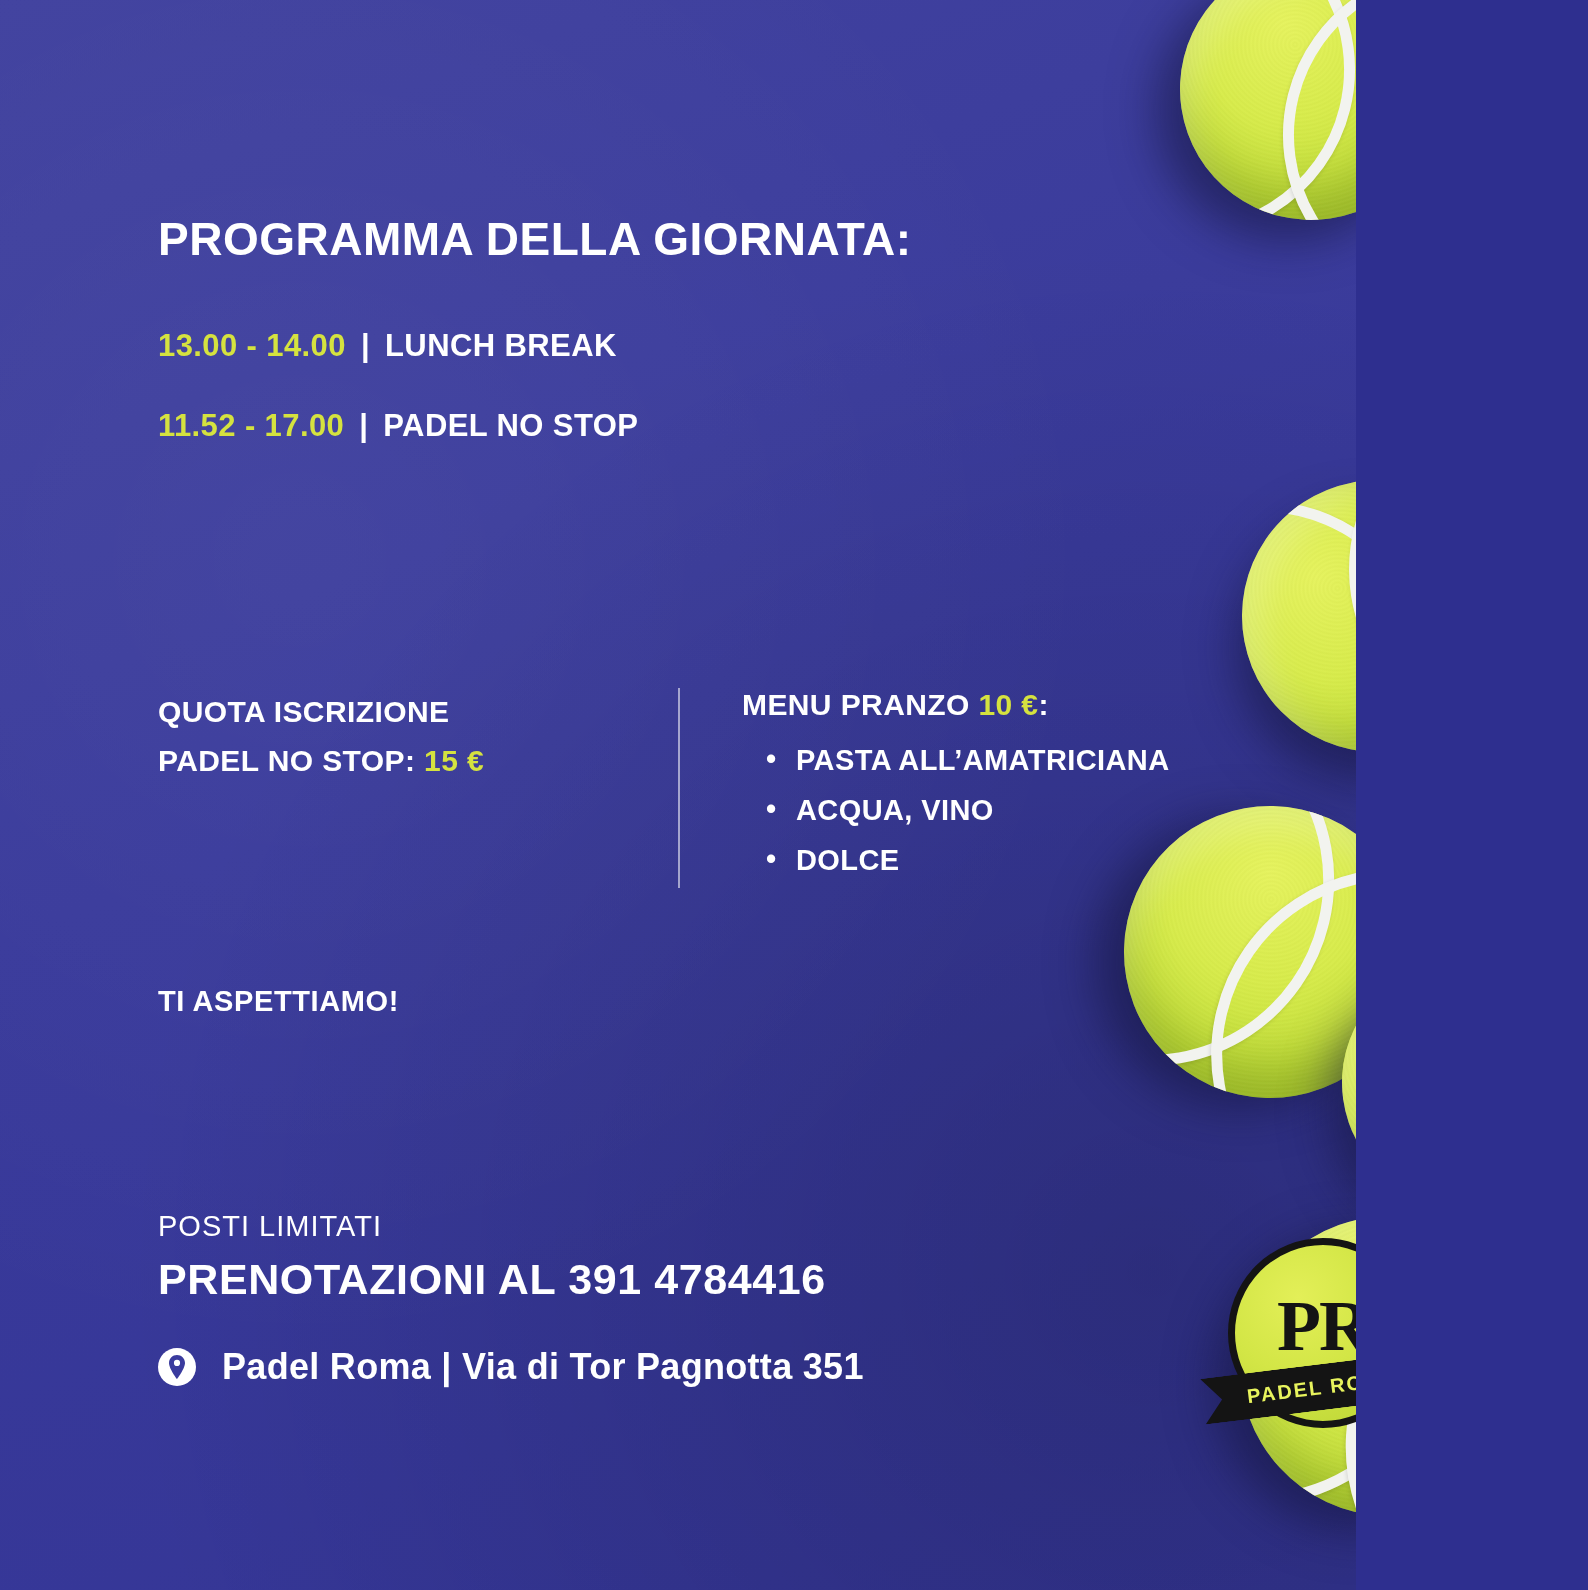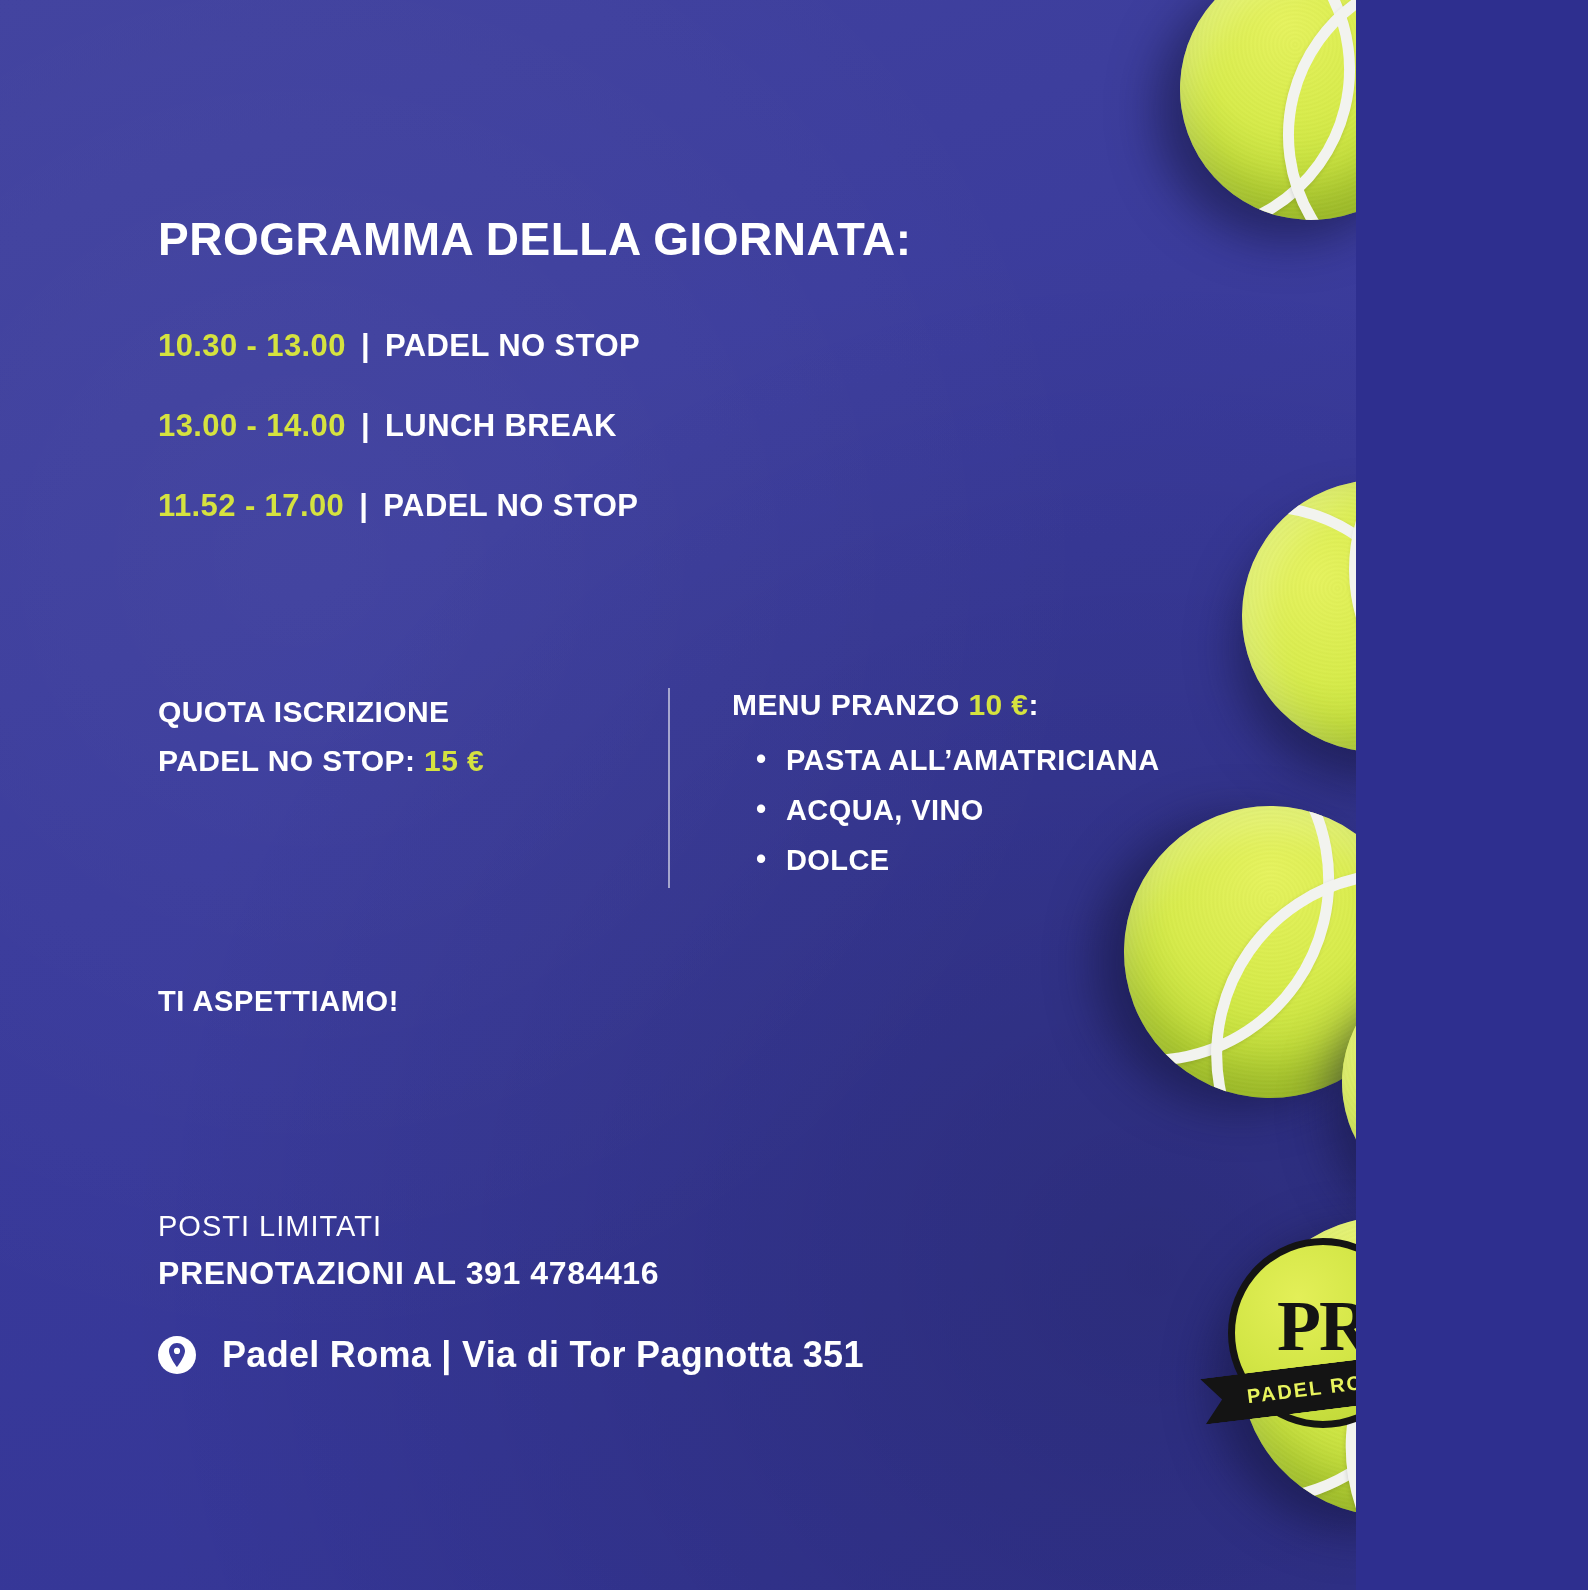--- a/index.html
+++ b/index.html
@@ -101,21 +101,21 @@
   .two-col {
     position: absolute;
     top: 688px;
     left: 0;
     width: 1180px;
     display: flex;
     align-items: flex-start;
   }
   .col-left {
     width: 480px;
-    padding-right: 30px;
+    padding-right: 40px;
   }
   .divider {
     width: 2px;
     align-self: stretch;
     min-height: 200px;
     background: rgba(255,255,255,0.55);
     margin-right: 62px;
   }
   .col-right { flex: 1; }
 
@@ -176,21 +176,21 @@
   }
   .limited {
     color: #ffffff;
     font-size: 29px;
     font-weight: 400;
     letter-spacing: 1px;
     margin-bottom: 12px;
   }
   .booking {
     color: #ffffff;
-    font-size: 32px;
+    font-size: 43px;
     font-weight: 700;
     letter-spacing: 0.6px;
   }
   .address-row {
     display: flex;
     align-items: center;
     margin-top: 42px;
   }
   .pin {
     width: 38px;
@@ -288,25 +288,20 @@
     <div class="fuzz"></div>
     <div class="seam a"></div>
     <div class="seam b"></div>
   </div>
 
   <div class="content">
 
     <div class="title">PROGRAMMA DELLA GIORNATA:</div>
 
     <div class="schedule">
-      <div class="sched-row">
-        <span class="sched-time">10.30 - 13.00</span>
-        <span class="sched-sep">|</span>
-        <span class="sched-label">PADEL NO STOP</span>
-      </div>
       <div class="sched-row">
         <span class="sched-time">13.00 - 14.00</span>
         <span class="sched-sep">|</span>
         <span class="sched-label">LUNCH BREAK</span>
       </div>
       <div class="sched-row">
         <span class="sched-time">11.52 - 17.00</span>
         <span class="sched-sep">|</span>
         <span class="sched-label">PADEL NO STOP</span>
       </div>

